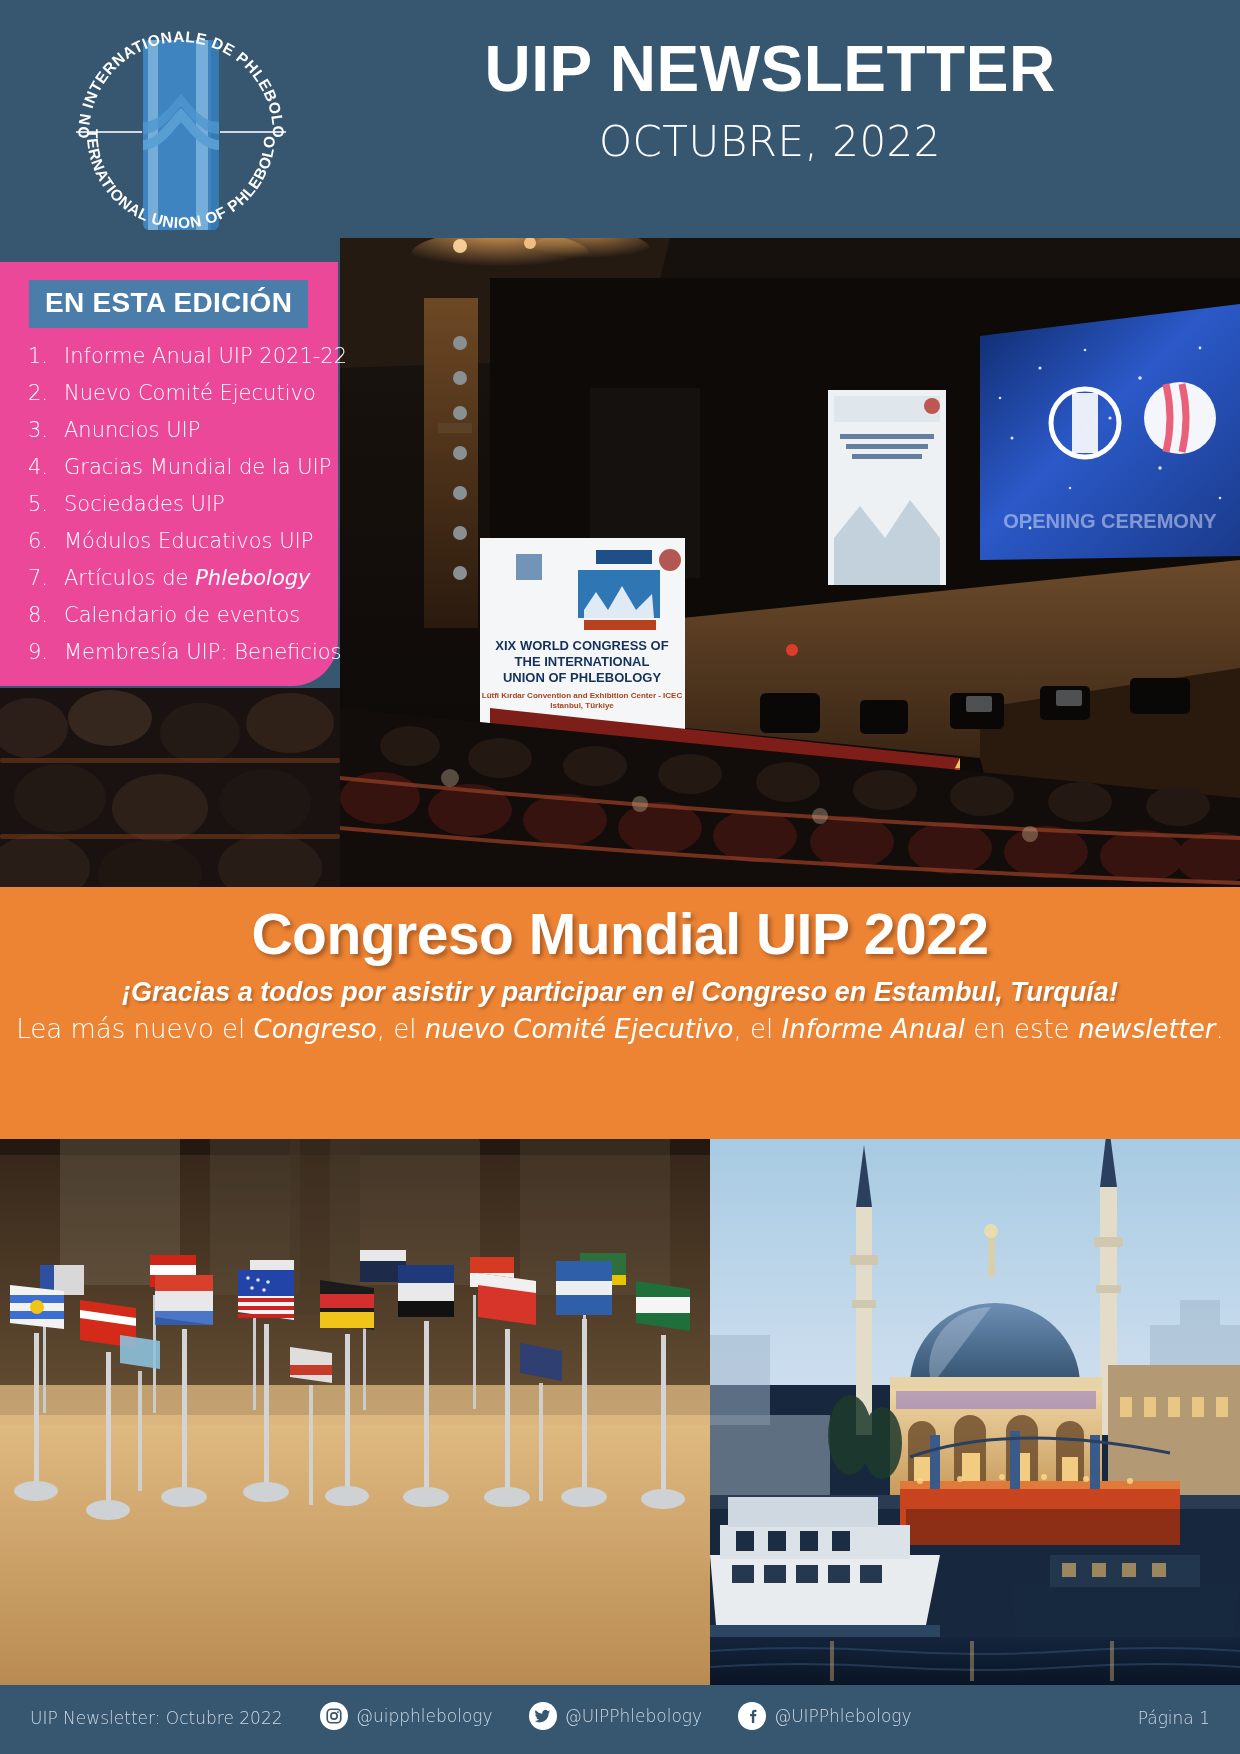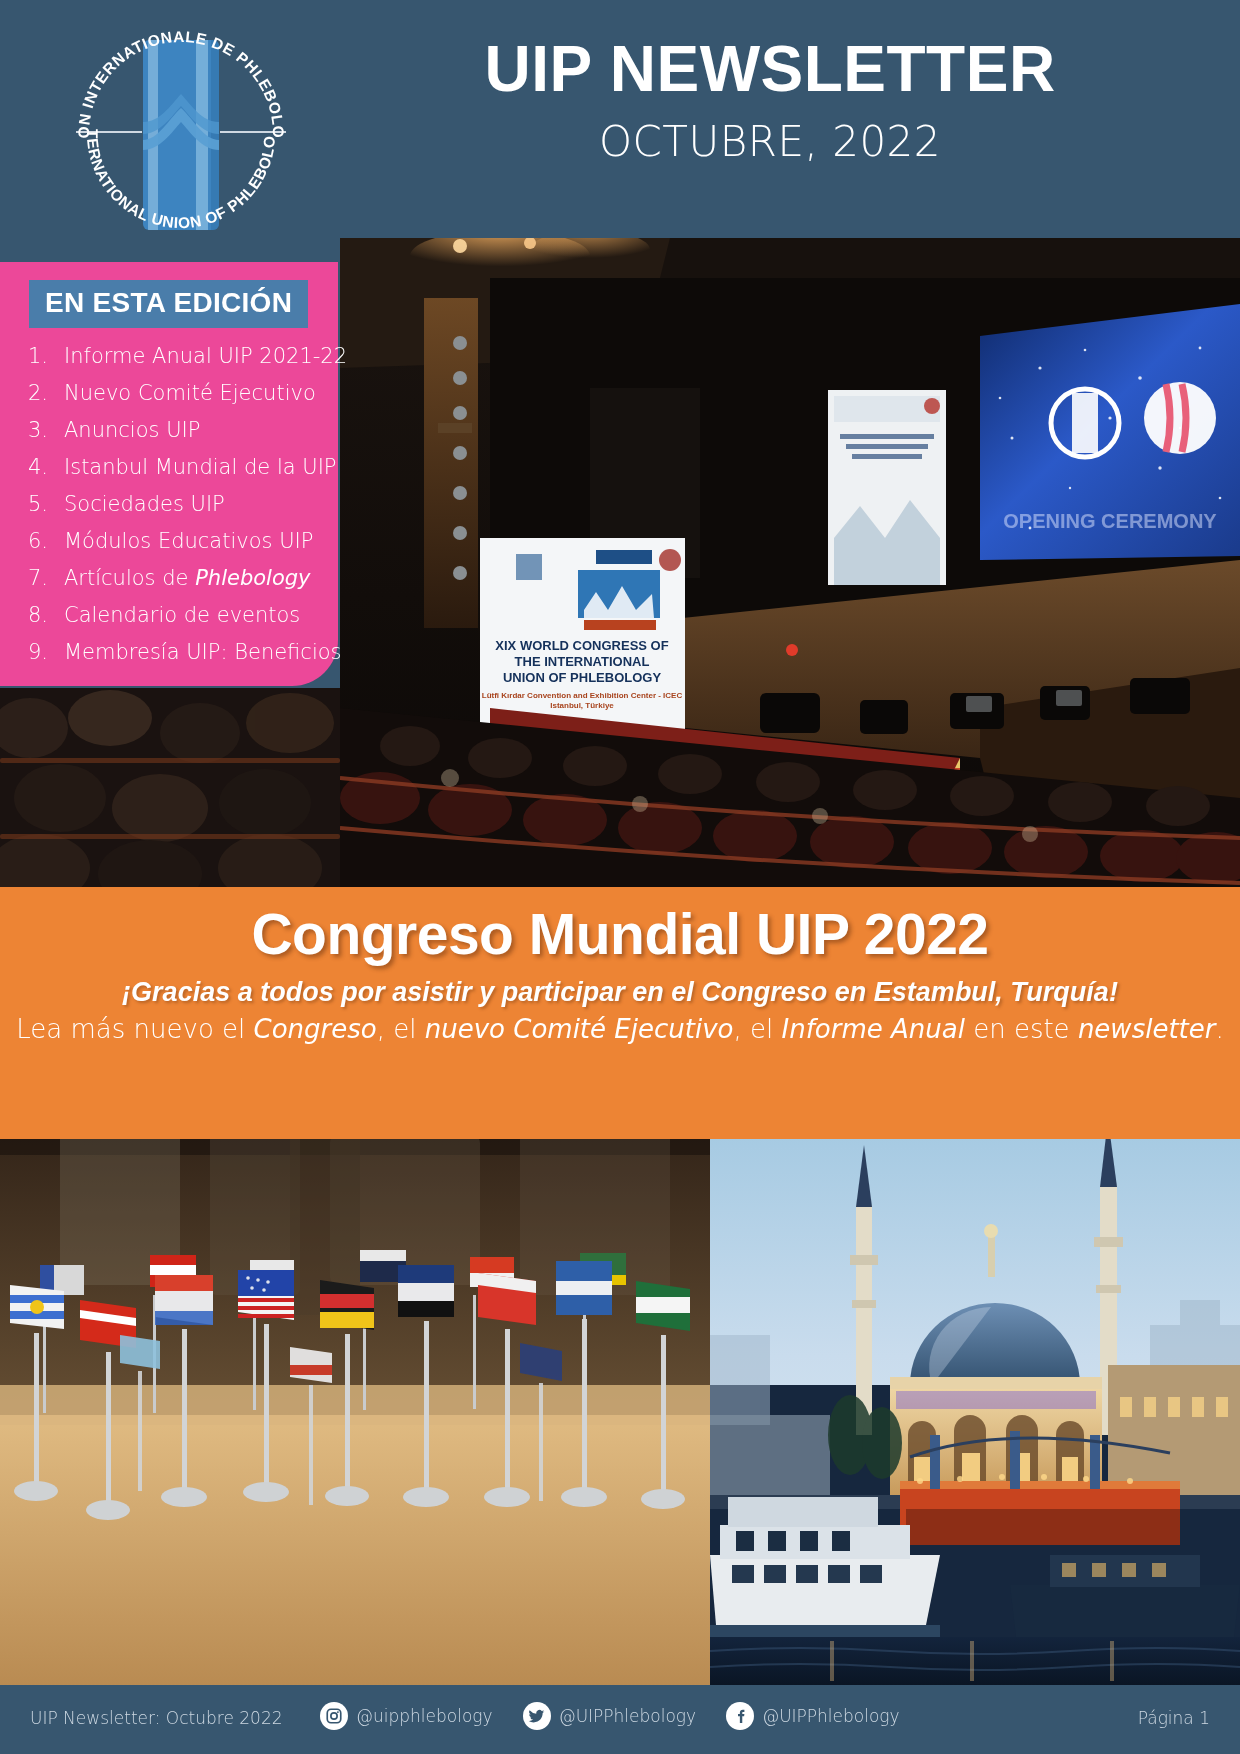--- a/index.html
+++ b/index.html
@@ -89,21 +89,21 @@
   .footer {
     position:absolute; left:0; top:1685px; width:1240px; height:69px;
     background:#37566f; z-index:6;
   }
   .footer-left {
     position:absolute; left:30px; top:23px; font-size:17px; color:#cdd8e2;
     font-family:"DejaVu Sans", sans-serif; font-weight:300;
   }
   .footer-center {
     position:absolute; left:320px; top:17px; width:600px;
-    display:flex; align-items:center; gap:16px;
+    display:flex; align-items:center; gap:22px;
   }
   .social { display:flex; align-items:center; gap:8px; margin-right:14px; }
   .social-icon {
     width:28px; height:28px; border-radius:50%; background:#ffffff;
     display:flex; align-items:center; justify-content:center; flex:0 0 28px;
   }
   .social-handle {
     font-size:17px; color:#cdd8e2; font-family:"DejaVu Sans", sans-serif; font-weight:300;
     white-space:nowrap;
   }
@@ -369,21 +369,21 @@
       <div class="toc-item">
         <span class="toc-num">2.</span>
         <span class="toc-text">Nuevo Comité Ejecutivo</span>
       </div>
       <div class="toc-item">
         <span class="toc-num">3.</span>
         <span class="toc-text">Anuncios UIP</span>
       </div>
       <div class="toc-item">
         <span class="toc-num">4.</span>
-        <span class="toc-text">Istanbul Mundial de la UIP</span>
+        <span class="toc-text">Gracias Mundial de la UIP</span>
       </div>
       <div class="toc-item">
         <span class="toc-num">5.</span>
         <span class="toc-text">Sociedades UIP</span>
       </div>
       <div class="toc-item">
         <span class="toc-num">6.</span>
         <span class="toc-text">Módulos Educativos UIP</span>
       </div>
       <div class="toc-item">

